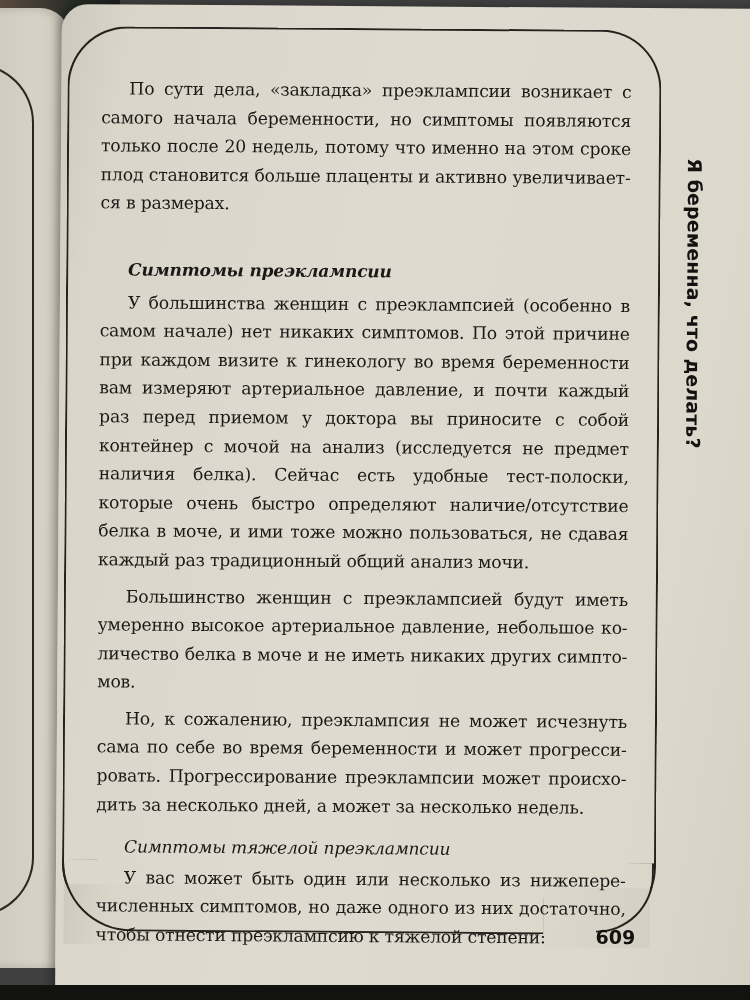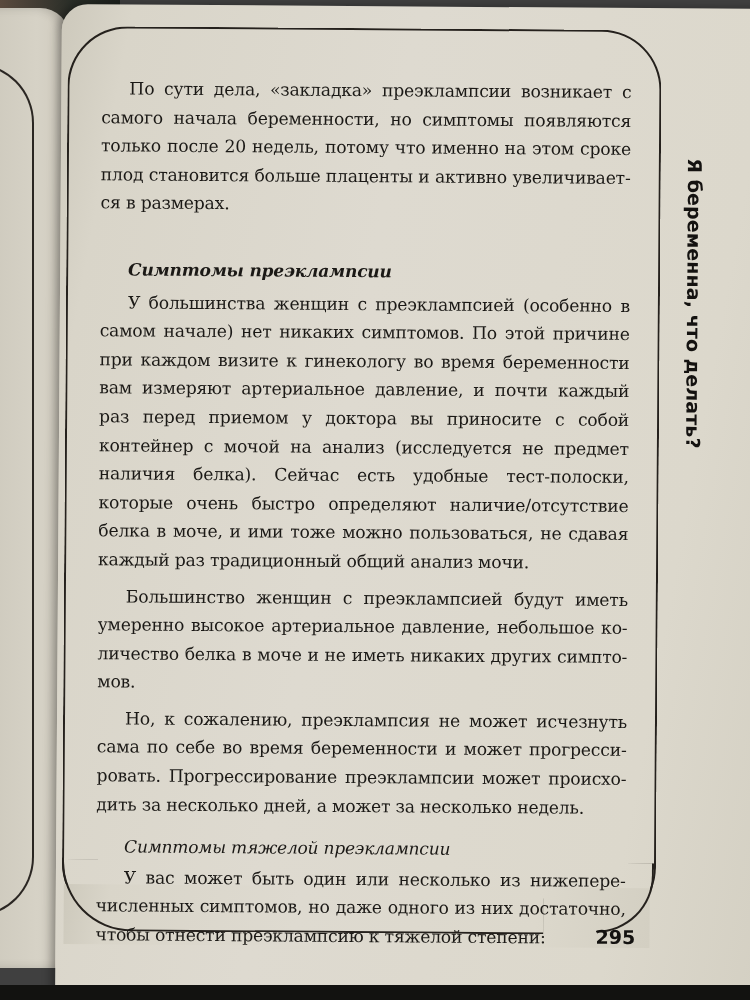--- a/index.html
+++ b/index.html
@@ -173,17 +173,17 @@
       <p class="para-gap">Большинство женщин с преэклампсией будут иметь умеренно высокое артериальное давление, небольшое ко­личество белка в моче и не иметь никаких других симпто­мов.</p>
       <p class="para-gap">Но, к сожалению, преэклампсия не может исчезнуть сама по себе во время беременности и может прогресси­ровать. Прогрессирование преэклампсии может происхо­дить за несколько дней, а может за несколько недель.</p>
       <div class="heading-italic">Симптомы тяжелой преэклампсии</div>
       <p>У вас может быть один или несколько из нижепере­численных симптомов, но даже одного из них достаточно, чтобы отнести преэклампсию к тяжелой степени:</p>
     </div>
 
     <div class="side-tab">
       <span>Я беременна, что делать?</span>
     </div>
 
-    <div class="page-number">295</div>
+    <div class="page-number">609</div>
   </div>
 
   <div class="bottom-shadow"></div>
 </div>
 
 </body></html>

